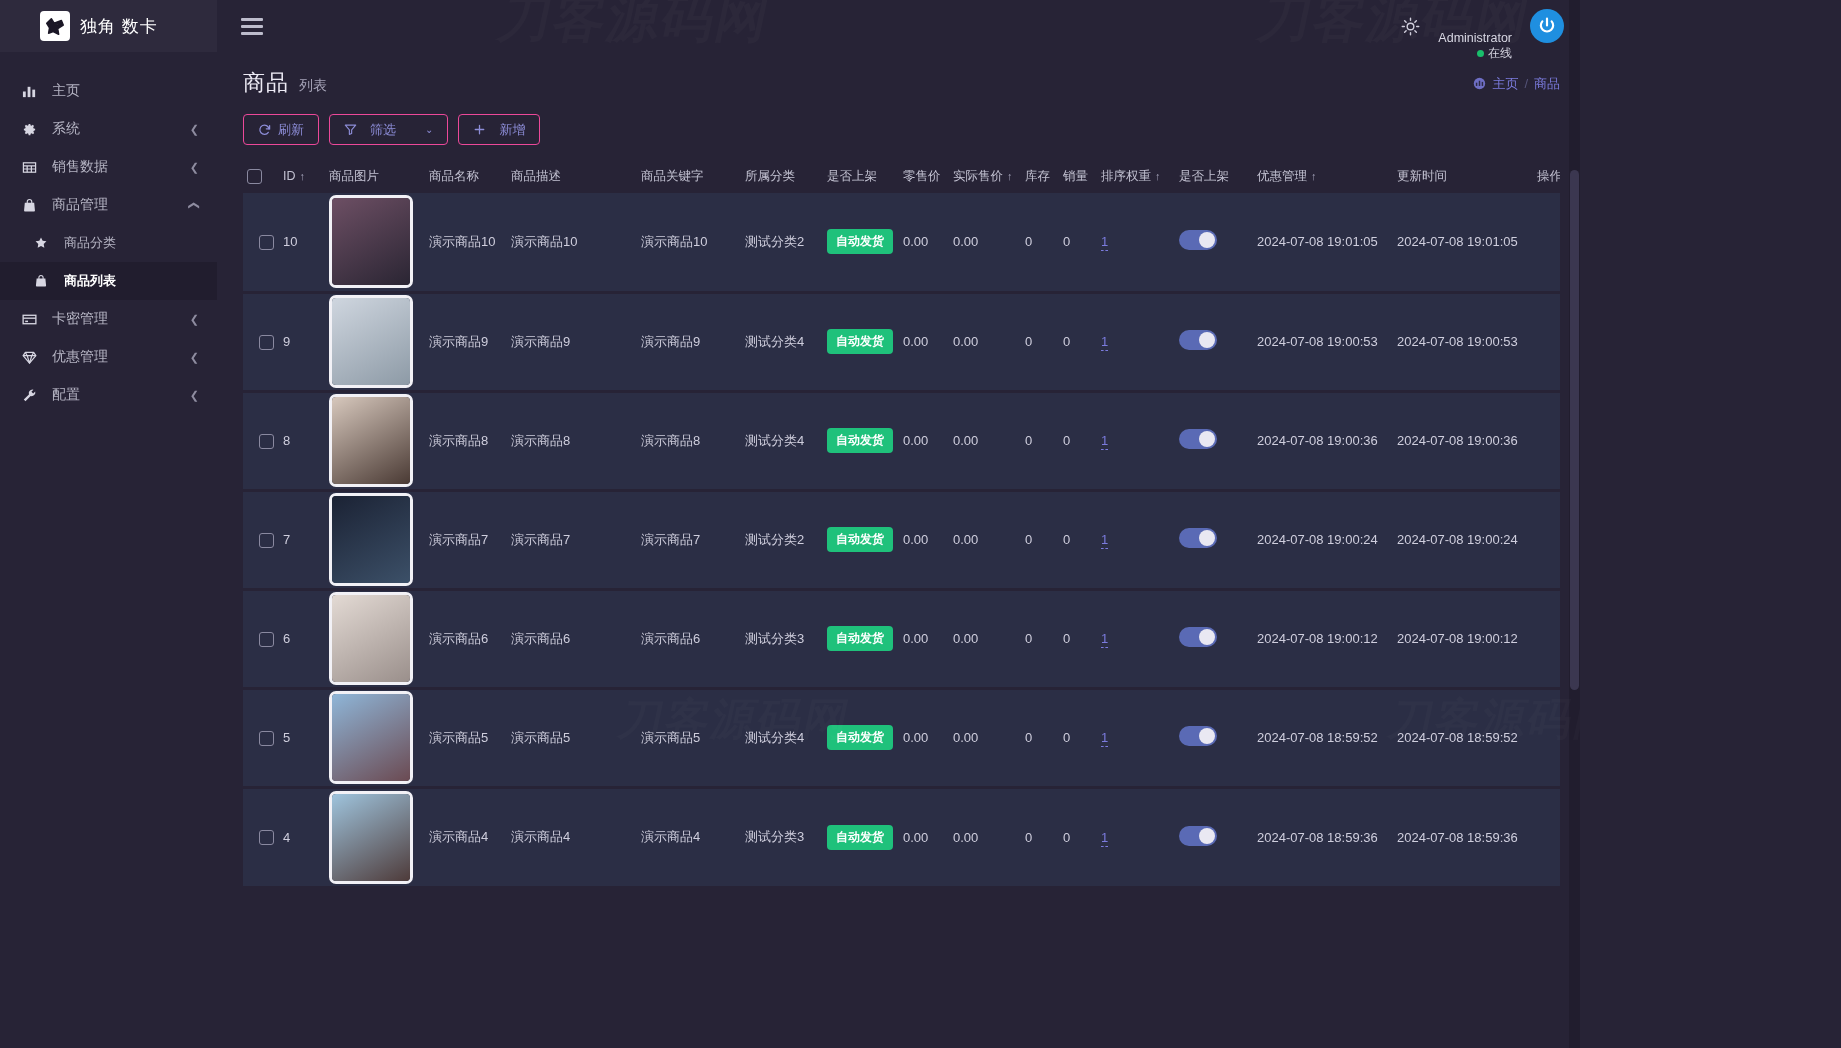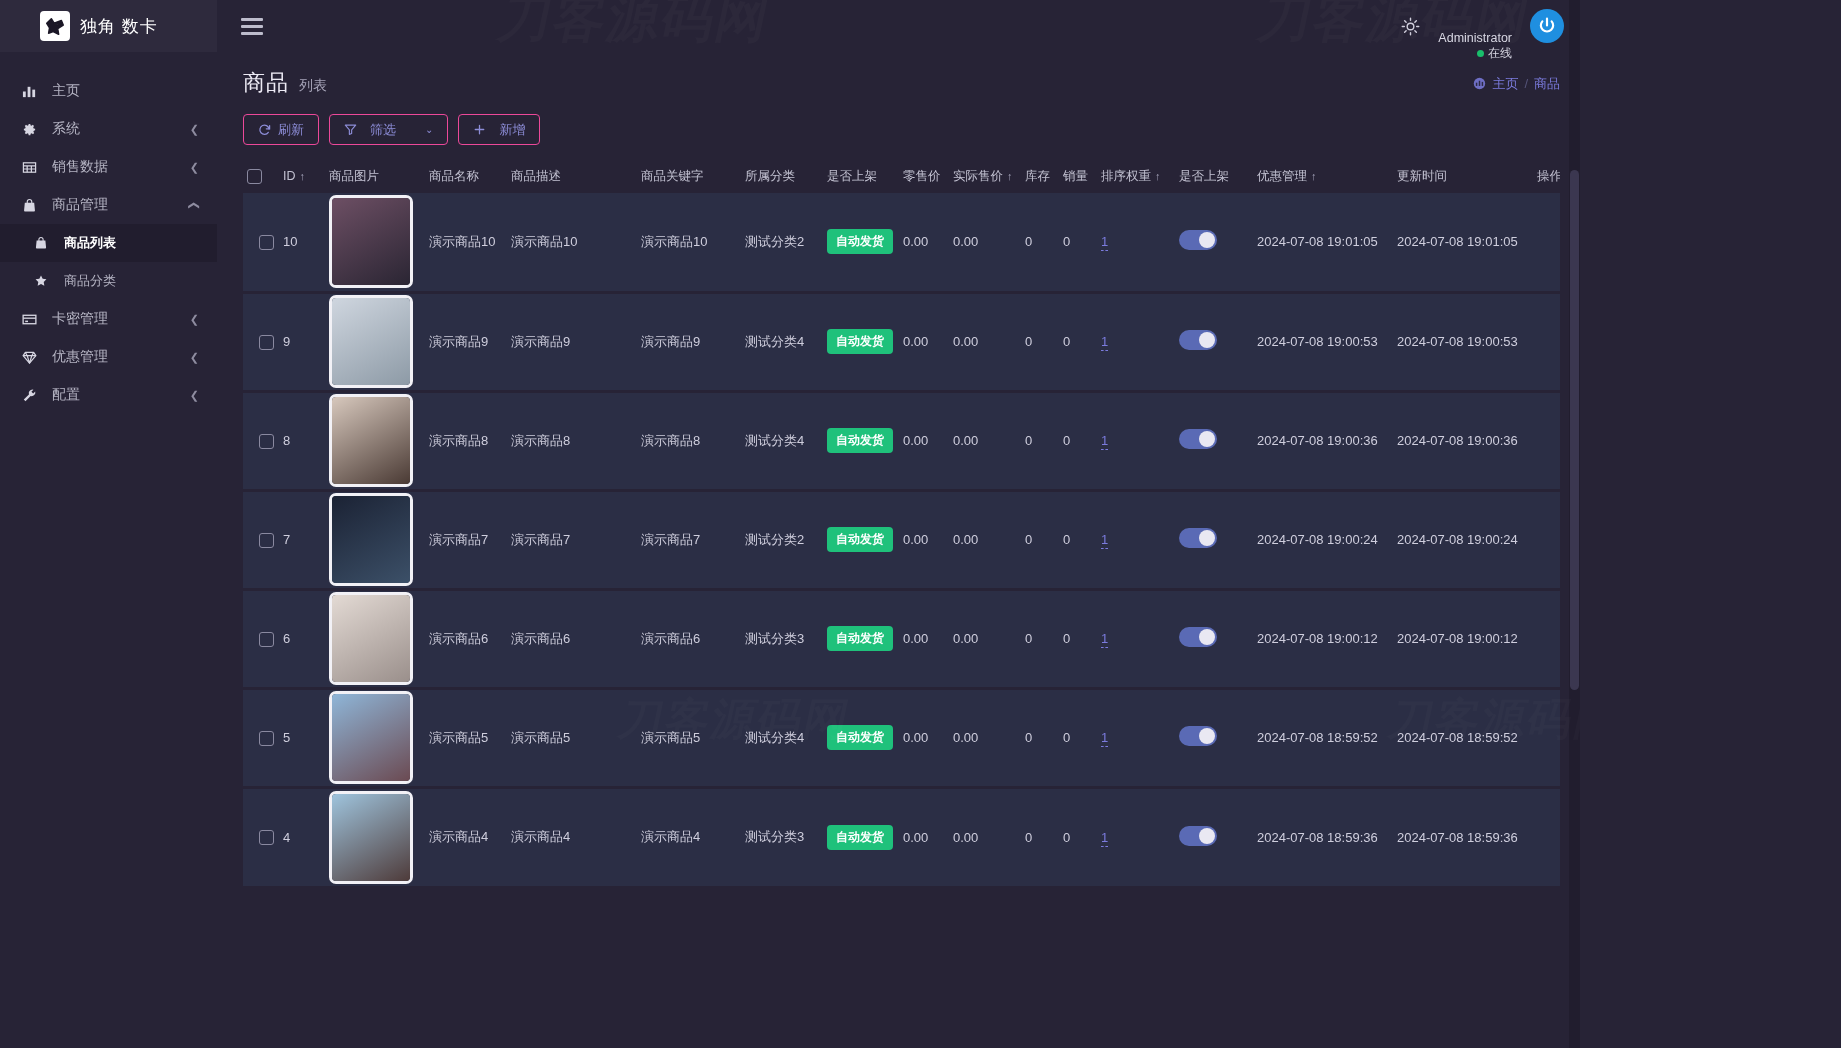--- a/index.html
+++ b/index.html
@@ -251,36 +251,36 @@
       <div class="nav-item">
         <span class="ico">
           <svg viewBox="0 0 16 16" fill="currentColor">
               <path d="M5 5V4a3 3 0 016 0v1h2l.8 8.2a1 1 0 01-1 1.1H3.2a1 1 0 01-1-1.1L3 5h2zm1.2 0h3.6V4a1.8 1.8 0 00-3.6 0v1z"></path>
             </svg>
         </span>
         <span class="lbl">商品管理</span>
         <span class="chev chev-down">❮</span>
       </div>
 
+      <div class="nav-item sub">
+        <span class="ico">
+          <svg viewBox="0 0 16 16" fill="currentColor">
+              <path d="M8 1.6l1.9 3.9 4.3.6-3.1 3 .7 4.3L8 11.4l-3.8 2 .7-4.3-3.1-3 4.3-.6z"></path>
+            </svg>
+        </span>
+        <span class="lbl">商品分类</span>
+      </div>
+
       <div class="nav-item sub active">
         <span class="ico">
           <svg viewBox="0 0 16 16" fill="currentColor">
               <path d="M5 5V4a3 3 0 016 0v1h2l.8 8.2a1 1 0 01-1 1.1H3.2a1 1 0 01-1-1.1L3 5h2zm1.2 0h3.6V4a1.8 1.8 0 00-3.6 0v1z"></path>
             </svg>
         </span>
         <span class="lbl">商品列表</span>
-      </div>
-
-      <div class="nav-item sub">
-        <span class="ico">
-          <svg viewBox="0 0 16 16" fill="currentColor">
-              <path d="M8 1.6l1.9 3.9 4.3.6-3.1 3 .7 4.3L8 11.4l-3.8 2 .7-4.3-3.1-3 4.3-.6z"></path>
-            </svg>
-        </span>
-        <span class="lbl">商品分类</span>
       </div>
 
       <div class="nav-item">
         <span class="ico">
           <svg viewBox="0 0 16 16" fill="none" stroke="currentColor" stroke-width="1.4">
               <rect x="1.2" y="3.5" width="13.6" height="9"></rect>
               <path d="M1.2 6.6h13.6"></path>
               <path d="M3.4 10h3" stroke-width="1.6"></path>
             </svg>
         </span>

